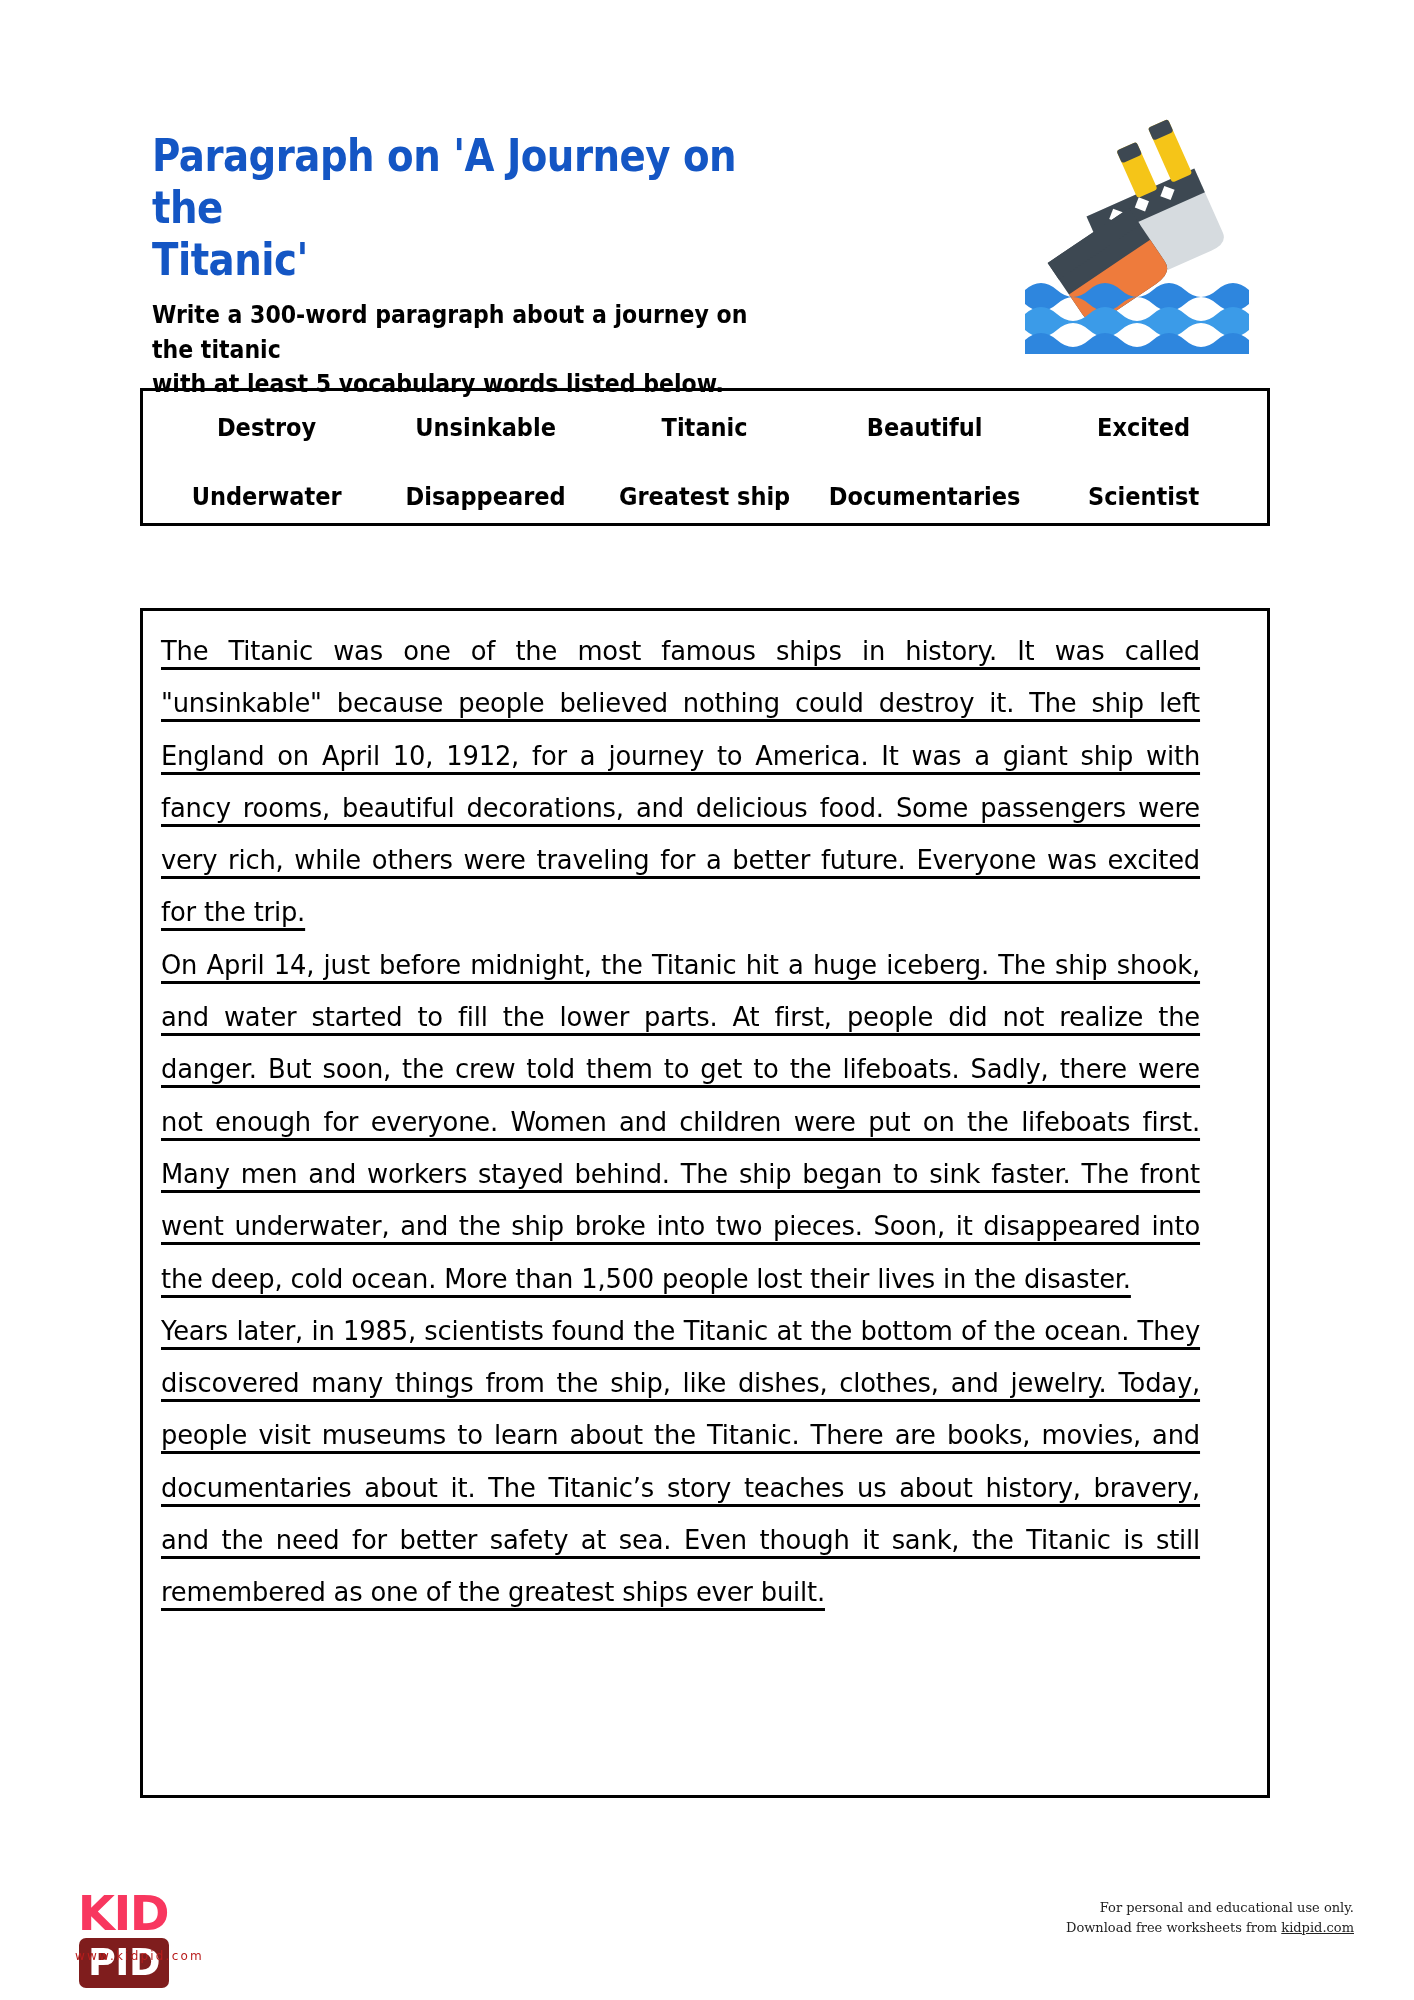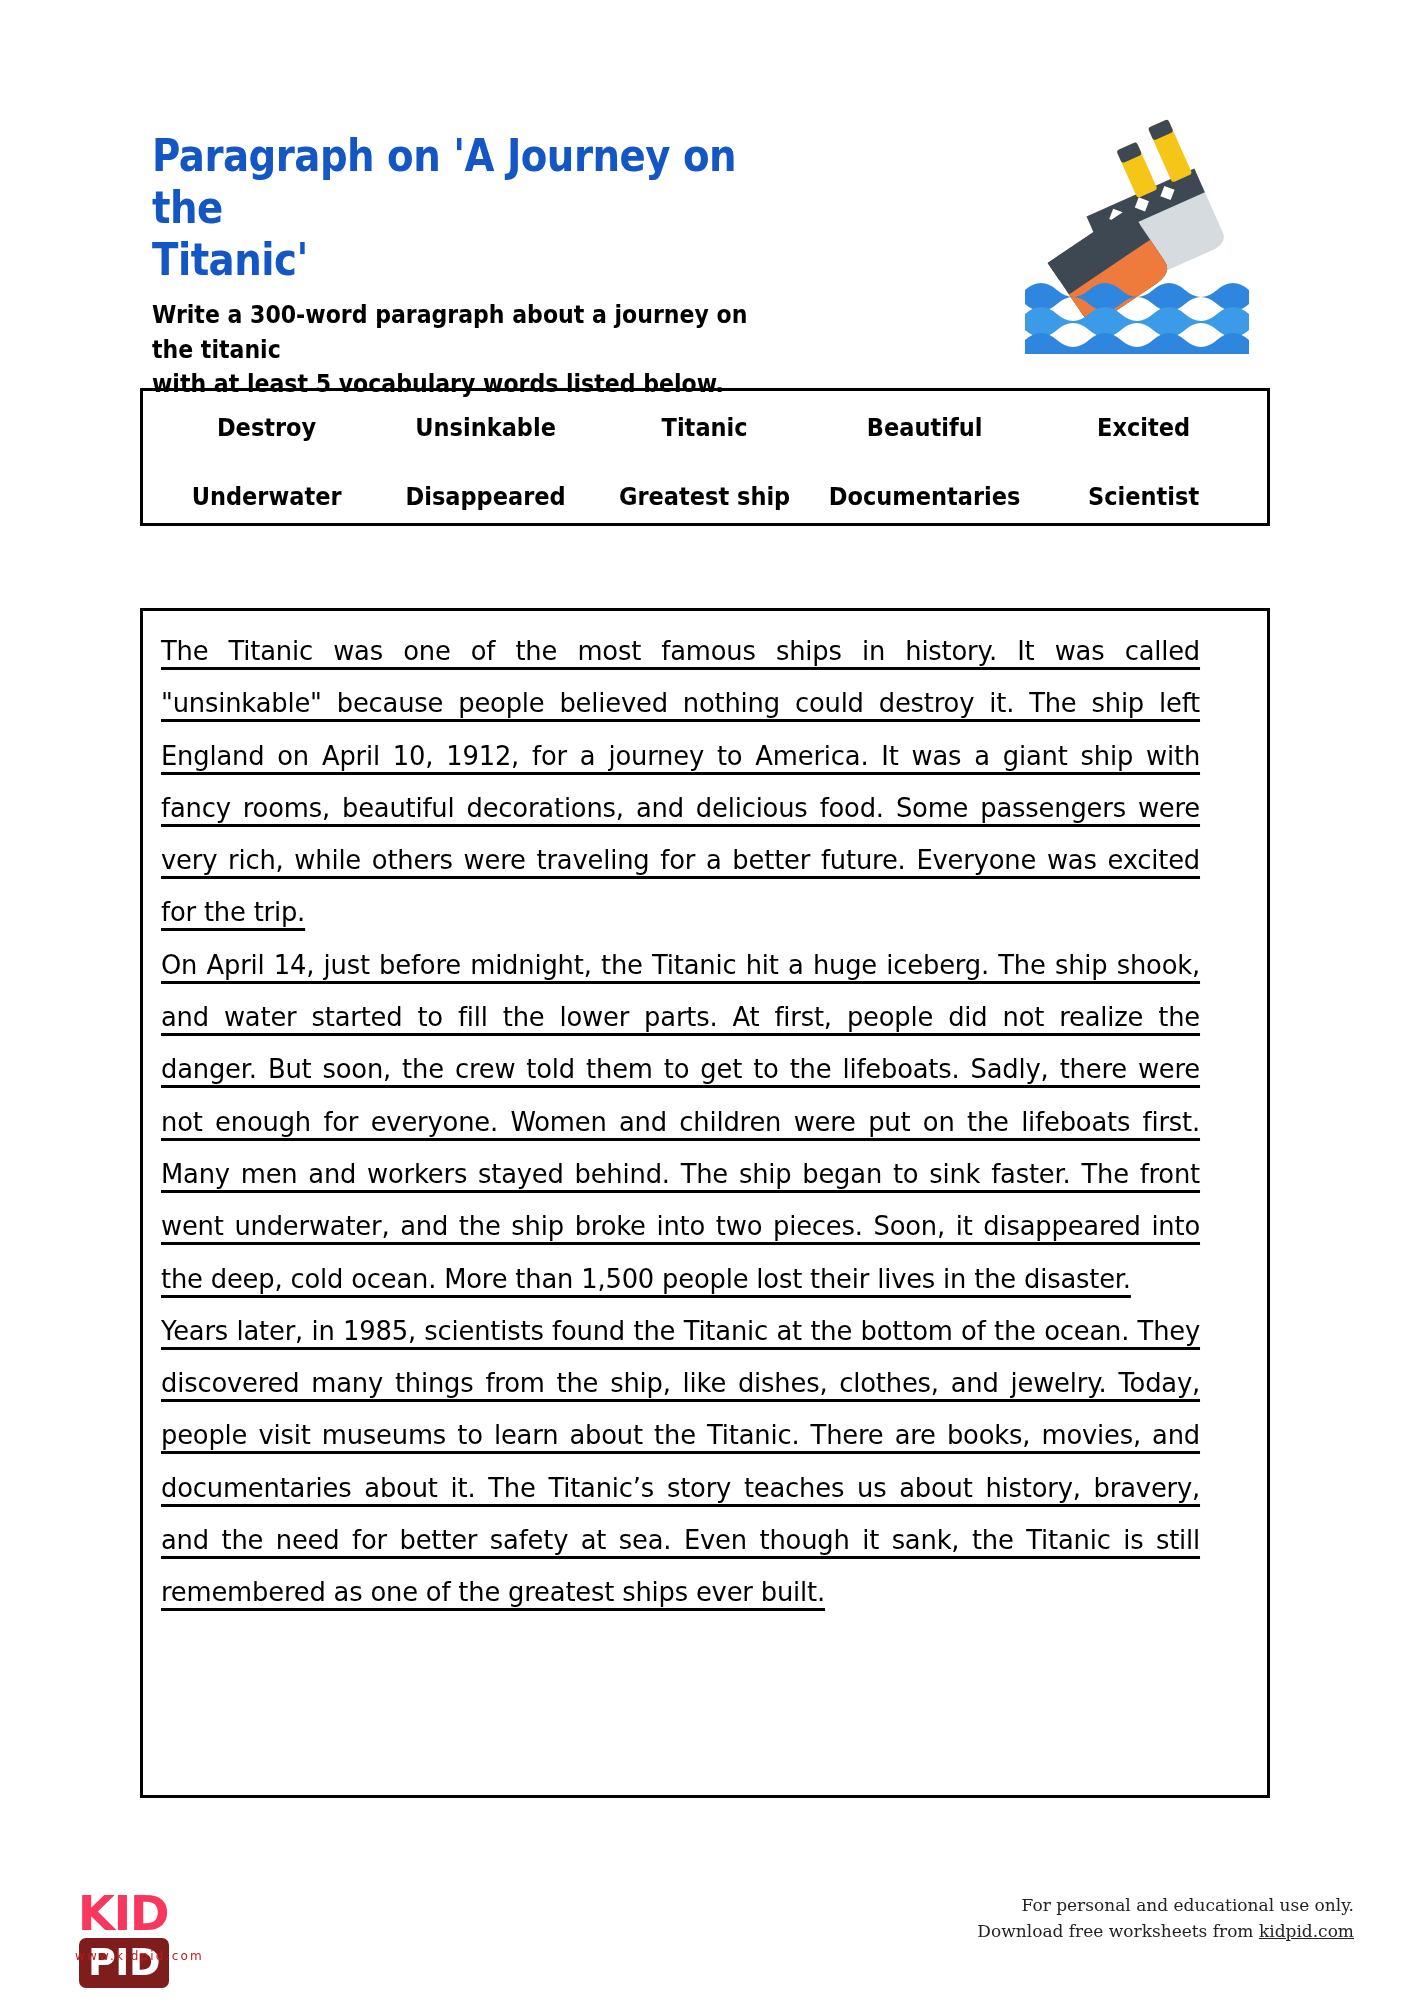--- a/index.html
+++ b/index.html
@@ -170,24 +170,24 @@
     font-family: "DejaVu Sans", sans-serif;
     font-size: 12px;
     letter-spacing: 2.2px;
     color: #b91c1c;
     margin-top: 9px;
     margin-left: 33px;
   }
   .footer-notes {
     position: absolute;
     right: 60px;
-    top: 12px;
+    top: 18px;
     text-align: right;
     font-family: "DejaVu Serif", serif;
-    font-size: 17px;
+    font-size: 13px;
     line-height: 1.55;
     color: #222222;
   }
   .footer-link {
     text-decoration: underline;
     color: #222222;
   }
 </style>
 </head>
 <body>

